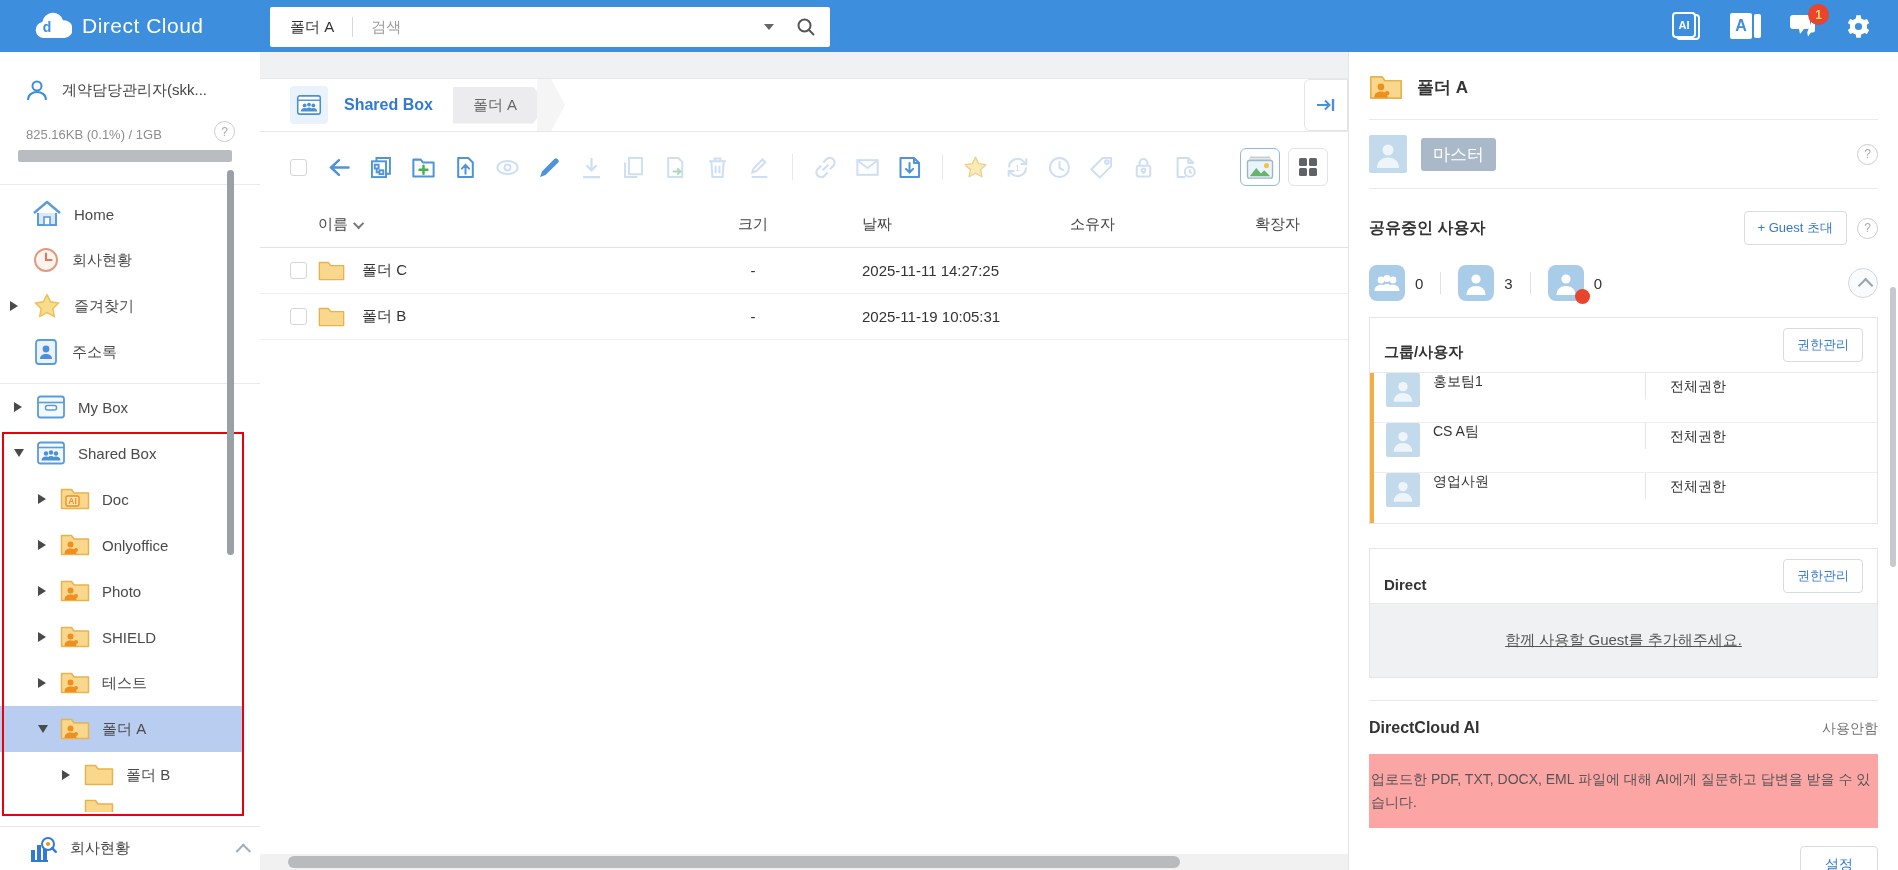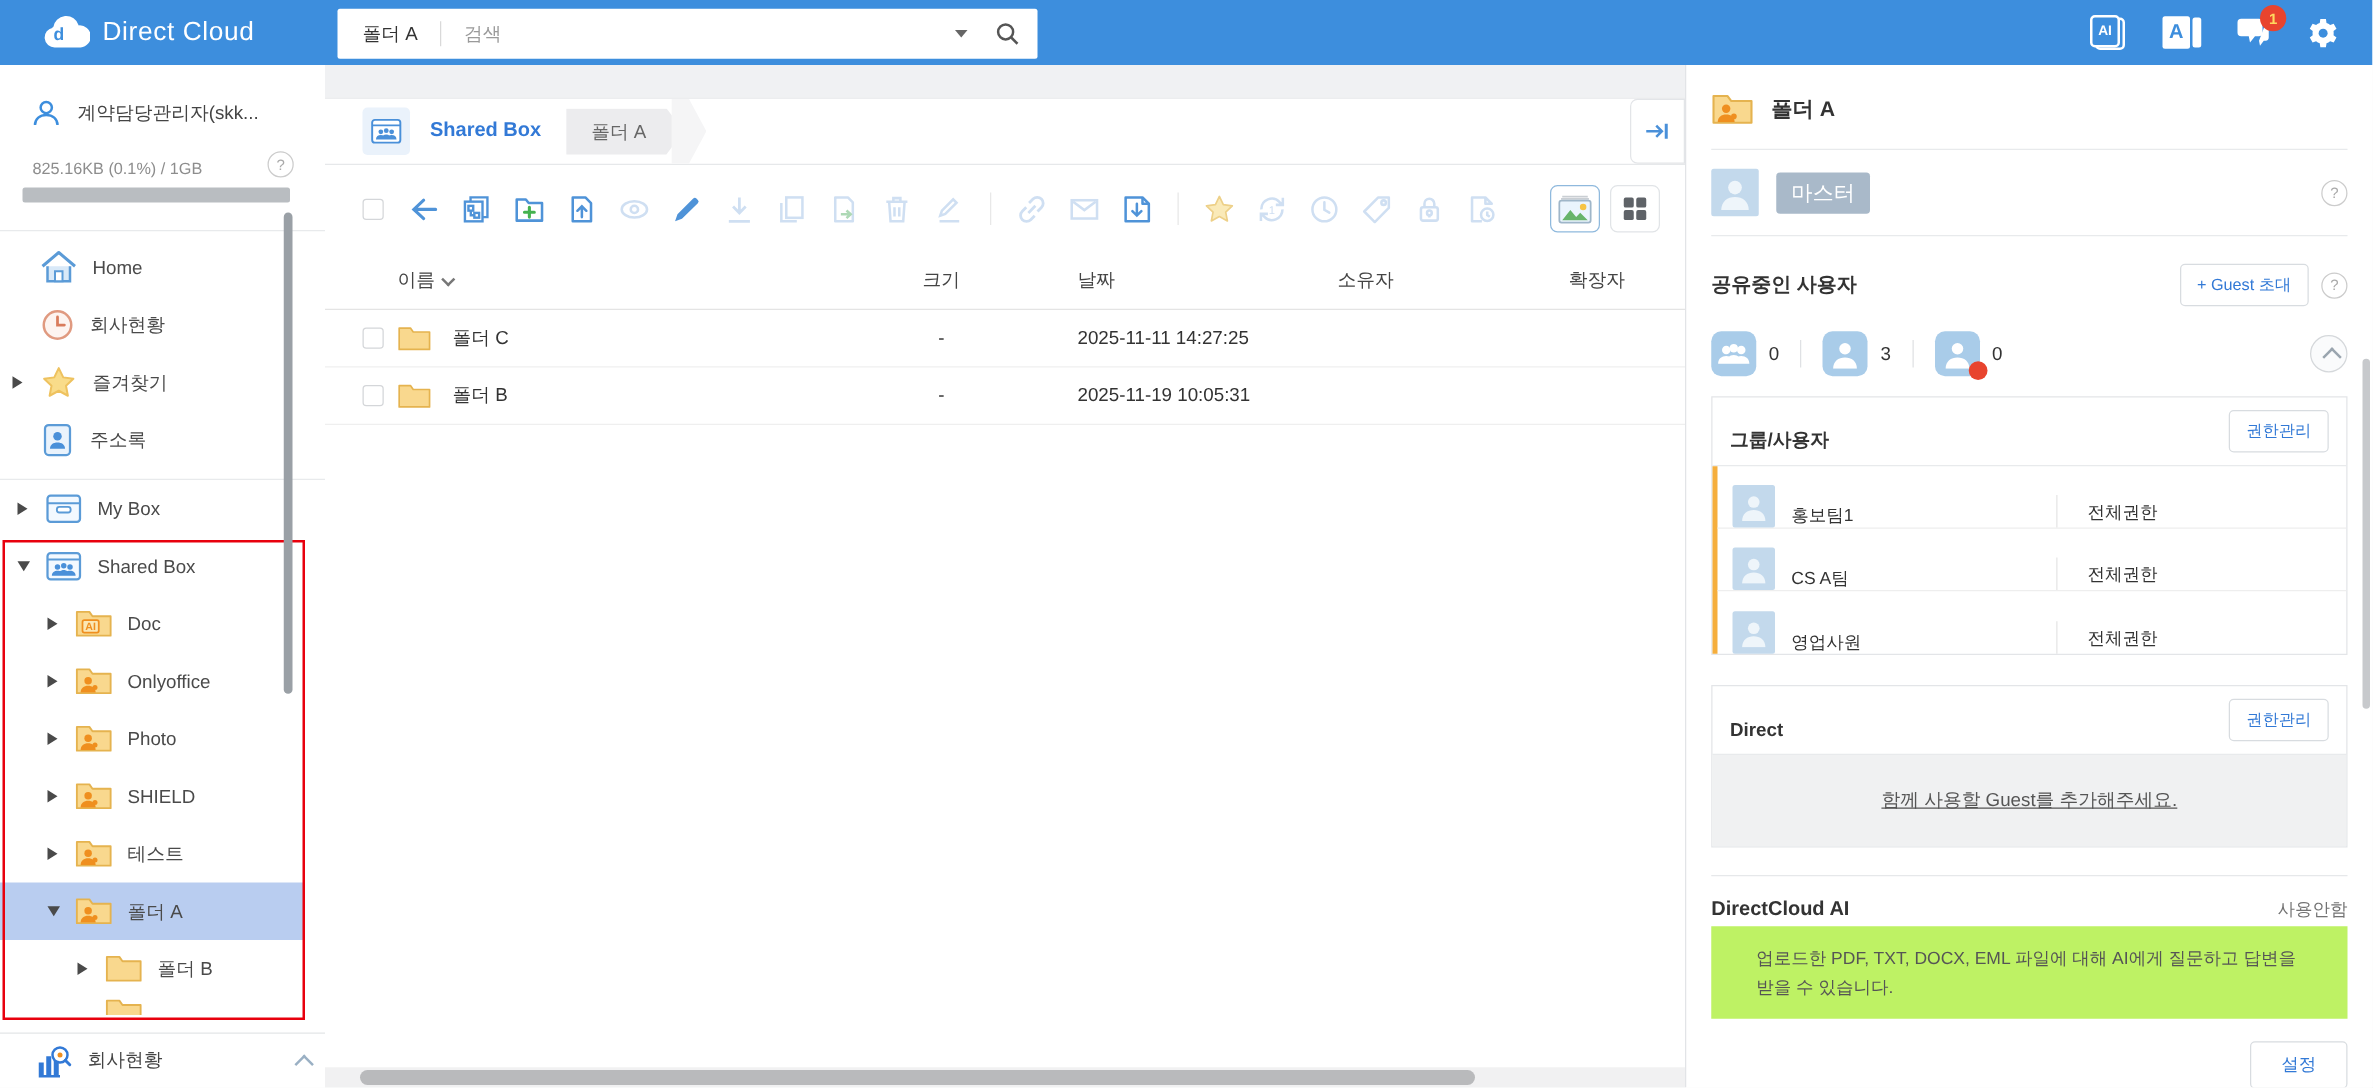--- a/index.html
+++ b/index.html
@@ -130,33 +130,33 @@
   .cdiv { width:1px; height:22px; background:#dfe1e4; margin:0 17px; }
   .reddot { position:absolute; right:-6px; bottom:-3px; width:15px; height:15px; border-radius:50%; background:#e8442e; }
   .collapse-circ { position:absolute; right:0; width:30px; height:30px; border:1px solid #d5d8db; border-radius:50%;
     background:#fafbfc; cursor:pointer; display:grid; place-items:center; }
   .collapse-circ::before { content:""; width:9px; height:9px; border-top:2px solid #9aa5af;
     border-right:2px solid #9aa5af; transform:rotate(-45deg) translateY(3px); }
   .p-box { border:1px solid #e3e5e8; }
   .p-box-h { display:flex; align-items:flex-end; padding:10px 14px; border-bottom:1px solid #e8eaec; }
   .p-box-h .t { font-size:15px; font-weight:bold; flex:1; color:#333; }
   .p-rows { border-left:4px solid #f5ae3d; }
-  .p-row { display:flex; align-items:flex-end; height:50px; border-bottom:1px solid #eee; padding-left:12px; }
+  .p-row { display:flex; align-items:flex-start; height:50px; border-bottom:1px solid #eee; padding-left:12px; }
   .p-row:last-child { border-bottom:none; }
   .p-row .avatar { width:34px; height:34px; }
   .p-row .nm { width:212px; margin-left:13px; font-size:14px; }
   .p-row .perm { border-left:1px solid #e5e5e5; padding-left:24px; height:26px; line-height:26px; flex:1; font-size:14px; }
   .guest-box { margin-top:24px; }
   .guest-empty { background:#f0f1f2; padding:27px 0; text-align:center; }
   .guest-empty a { color:#555; font-size:15px; cursor:pointer; text-decoration:underline; }
   .ai-sec { margin-top:22px; border-top:1px solid #e6e8ea; padding-top:18px; }
   .ai-h { display:flex; align-items:baseline; }
   .ai-h .t { font-size:16px; font-weight:bold; flex:1; color:#333; }
   .ai-h .st { font-size:14px; color:#737373; }
-  .ai-box { background:#bef264; padding:14px 36px; margin-top:4px; color:#555; font-size:14px; line-height:1.65; }
+  .ai-box { background:#fca5a5; padding:14px 2px; margin-top:16px; color:#555; font-size:14px; line-height:1.65; }
   .ai-actions { display:flex; justify-content:flex-end; margin-top:18px; padding-bottom:16px; border-bottom:1px solid #e6e8ea; }
   .settings-btn { padding:9px 24px; font-size:14px; }
   .panel-scroll { position:absolute; right:2px; top:235px; width:6px; height:280px; background:#c7c9cc;
     border-radius:3px; cursor:pointer; }
 </style>
 </head>
 <body>
 
 <div class="app">
 

